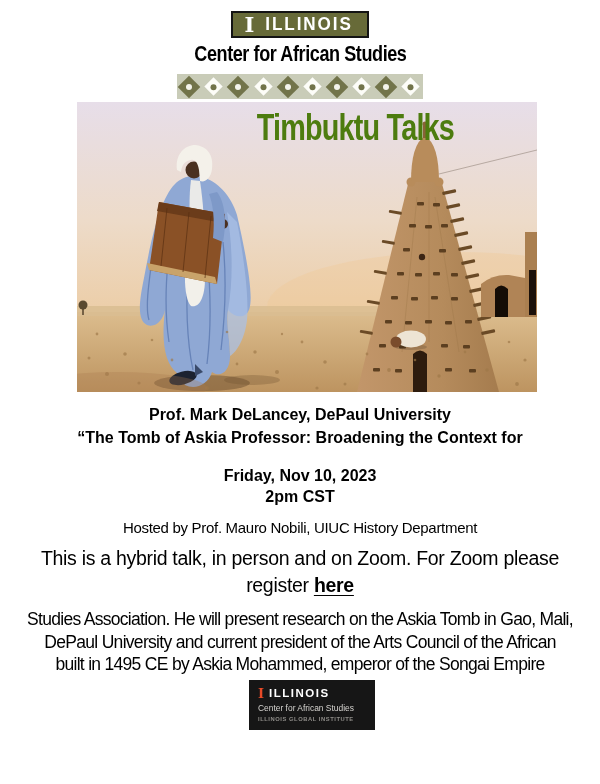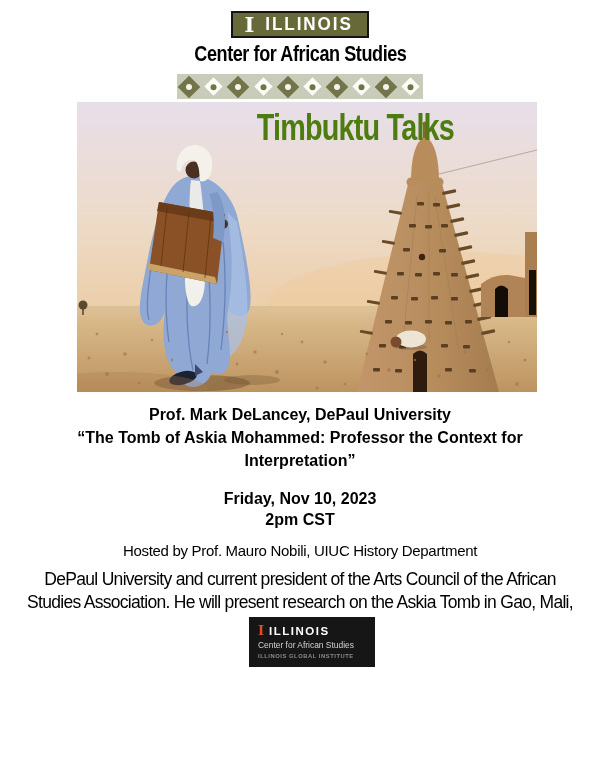--- a/index.html
+++ b/index.html
@@ -319,34 +319,41 @@
       </g>
       <ellipse cx="40" cy="286" rx="90" ry="16" fill="#a87c4e" opacity="0.3"></ellipse>
     </svg>
     <div class="hero-title">
       <span>Timbuktu Talks</span>
     </div>
   </div>
 
   <section class="details">
     <div class="bold-line speaker">Prof. Mark DeLancey, DePaul University</div>
-    <div class="bold-line">“The Tomb of Askia Mohammed: Professor the Context for</div>
-    <div class="bold-line">Interpretation”</div>
+    <div class="bold-line">“The Tomb of Askia Professor: Broadening the Context for</div>
 
     <div class="date-block">
       <div class="bold-line">Friday, Nov 10, 2023</div>
       <div class="bold-line">2pm CST</div>
     </div>
 
     <div class="host-line">Hosted by Prof. Mauro Nobili, UIUC History Department</div>
 
+    <div class="hybrid">
+      <div>This is a hybrid talk, in person and on Zoom. For Zoom please</div>
+      <div>
+        <span>register</span>
+        <a href="#" class="reg-link">here</a>
+      </div>
+    </div>
 
     <div class="bio">
+      <div>Studies Association. He will present research on the Askia Tomb in Gao, Mali,</div>
       <div>DePaul University and current president of the Arts Council of the African</div>
-      <div>Studies Association. He will present research on the Askia Tomb in Gao, Mali,</div>
+      <div>built in 1495 CE by Askia Mohammed, emperor of the Songai Empire</div>
     </div>
   </section>
 
   <footer class="footer-box">
     <div class="f-row1">
       <span class="f-block-i">I</span>
       <span class="f-wordmark">ILLINOIS</span>
     </div>
     <div class="f-org">Center for African Studies</div>
     <div class="f-inst">ILLINOIS GLOBAL INSTITUTE</div>

